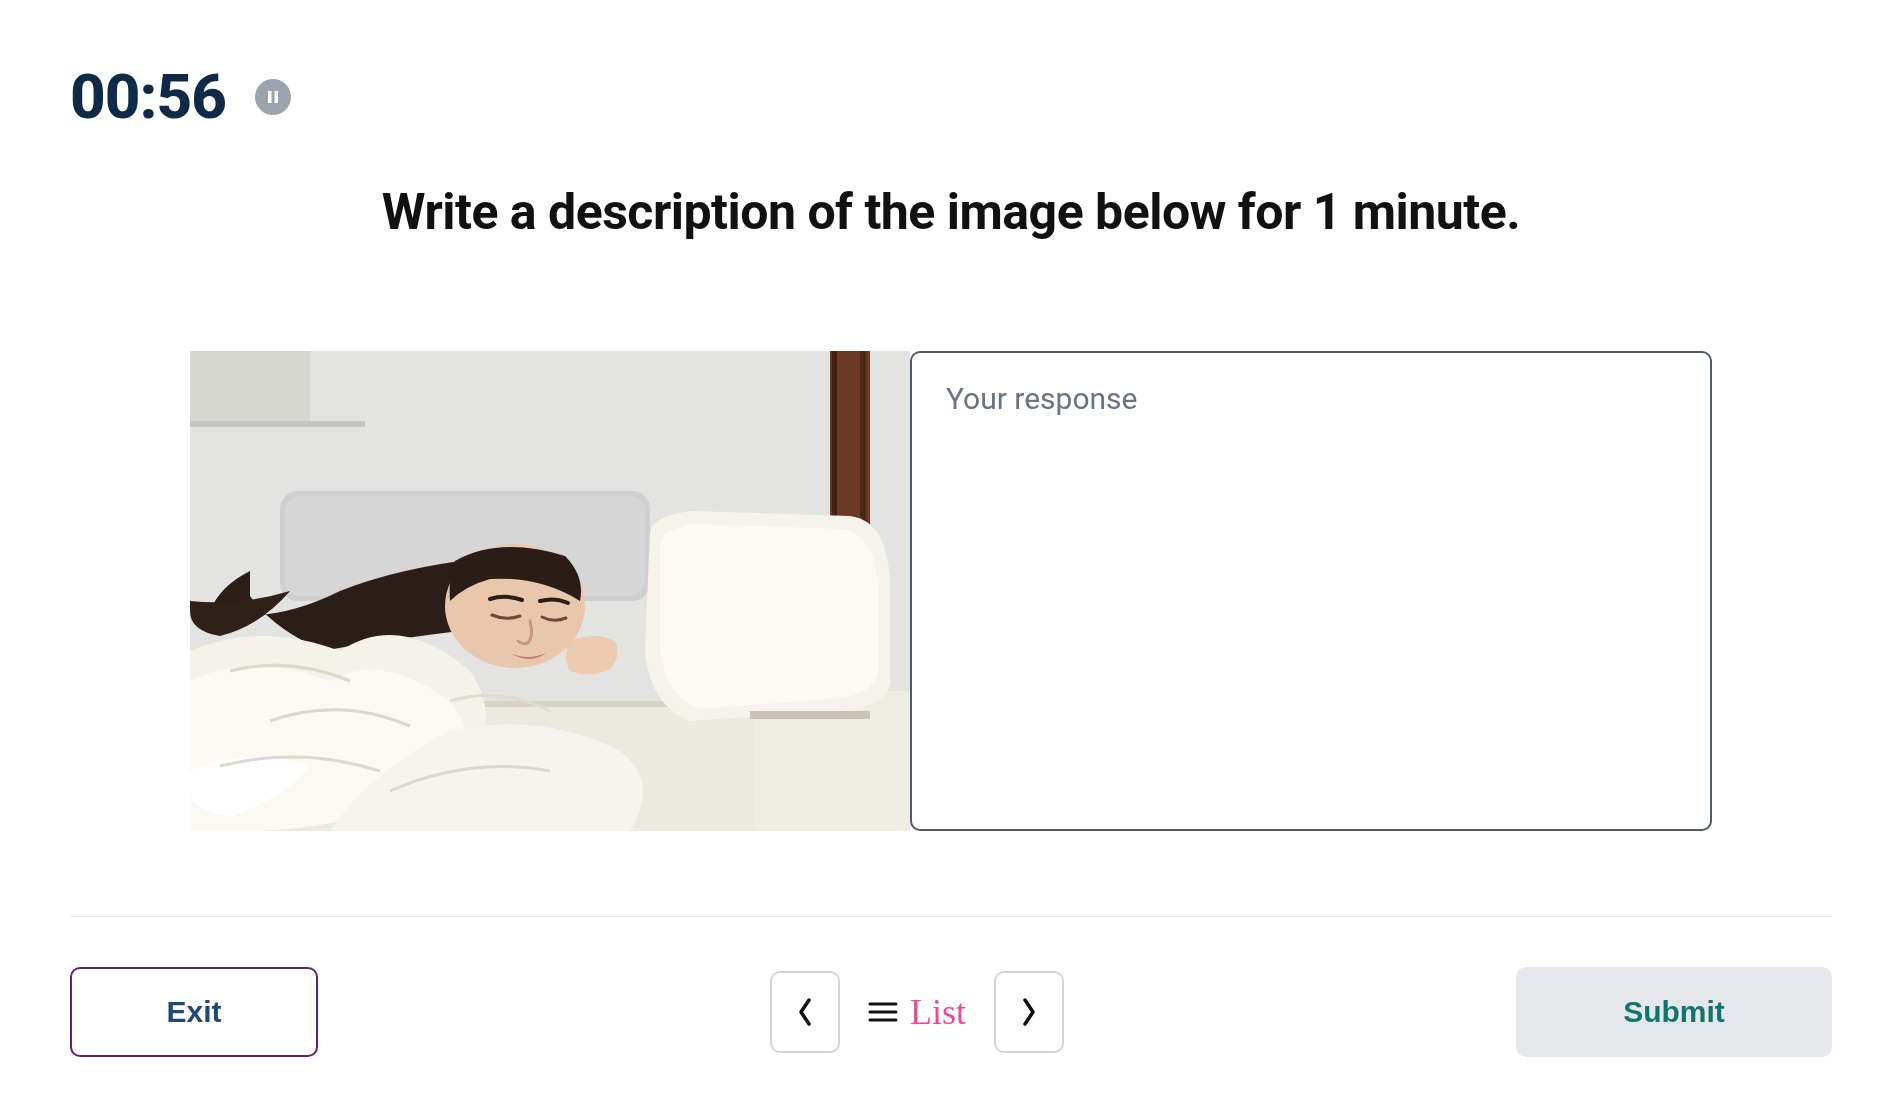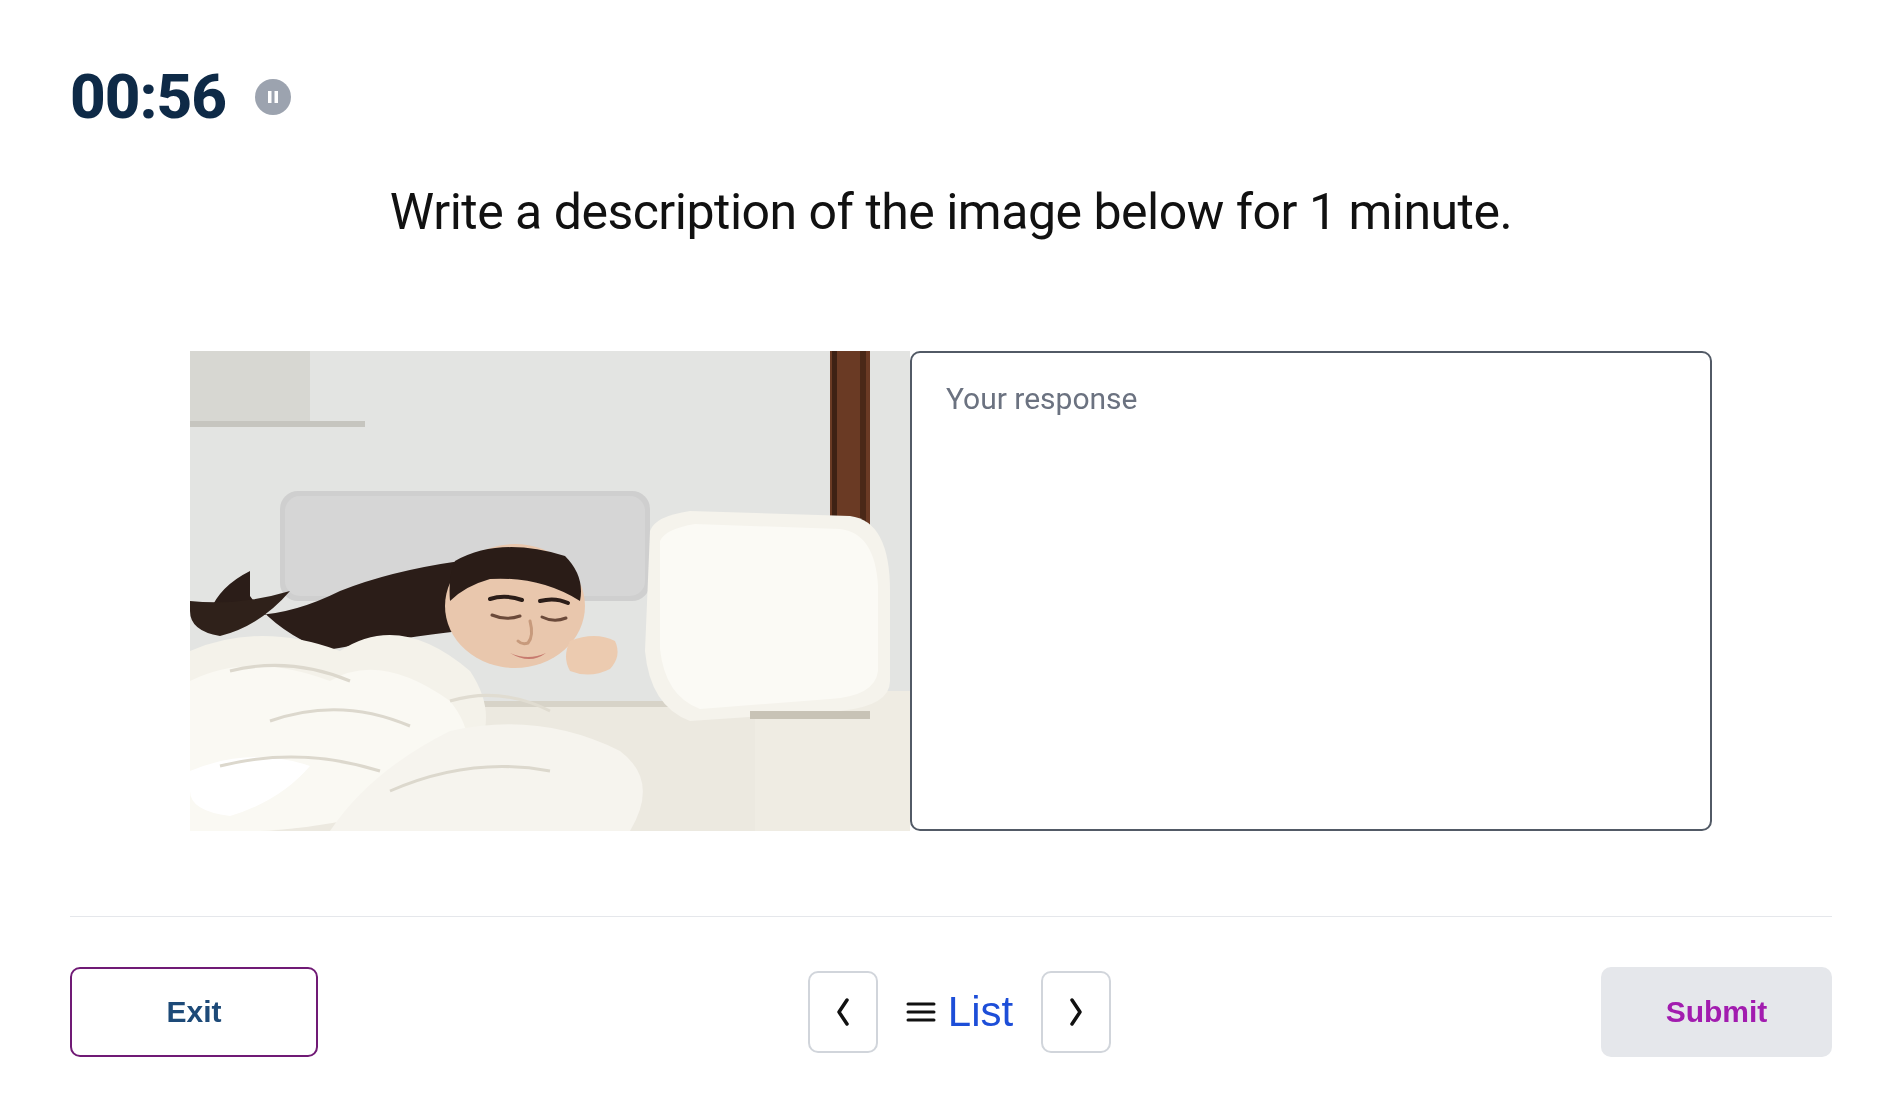--- a/index.html
+++ b/index.html
@@ -40,21 +40,21 @@
       justify-content: center;
       cursor: pointer;
     }
     .pause-btn svg {
       width: 14px;
       height: 14px;
     }
     .prompt {
       text-align: center;
       font-size: 50px;
-      font-weight: 400;
+      font-weight: 700;
       color: #111;
       margin-bottom: 110px;
       letter-spacing: -0.5px;
     }
     .content-row {
       display: flex;
       justify-content: center;
       align-items: stretch;
       padding: 0 120px;
     }
@@ -133,35 +133,36 @@
       width: 20px;
       height: 32px;
     }
     .list-btn {
       display: flex;
       align-items: center;
       gap: 12px;
       background: none;
       border: none;
       cursor: pointer;
-      font-size: 42px;
-      color: #1d4ed8;
+      font-size: 36px;
+      color: #ec4899;
       padding: 0 8px;
+      font-family: Liberation Serif, serif;
     }
     .list-btn svg {
       width: 30px;
       height: 24px;
     }
     .submit-btn {
-      width: 231px;
+      width: 316px;
       height: 90px;
       border: none;
       border-radius: 10px;
       background: #e5e7eb;
-      color: #a21caf;
+      color: #0f766e;
       font-size: 30px;
       font-weight: 700;
       cursor: default;
     }
   </style>
 </head>
 <body>
 
 <div class="container">
   <div class="timer-row">

